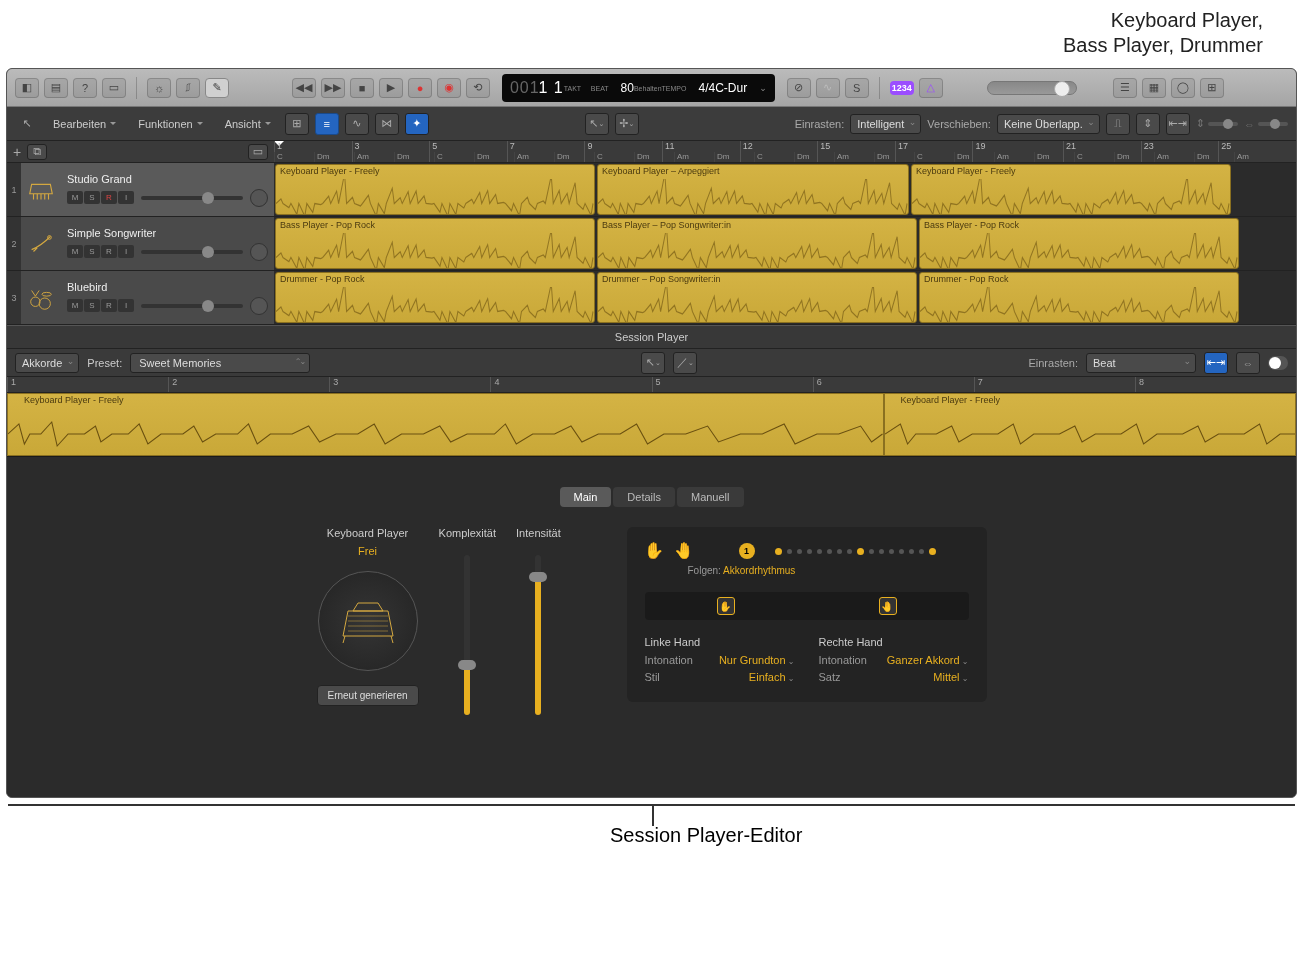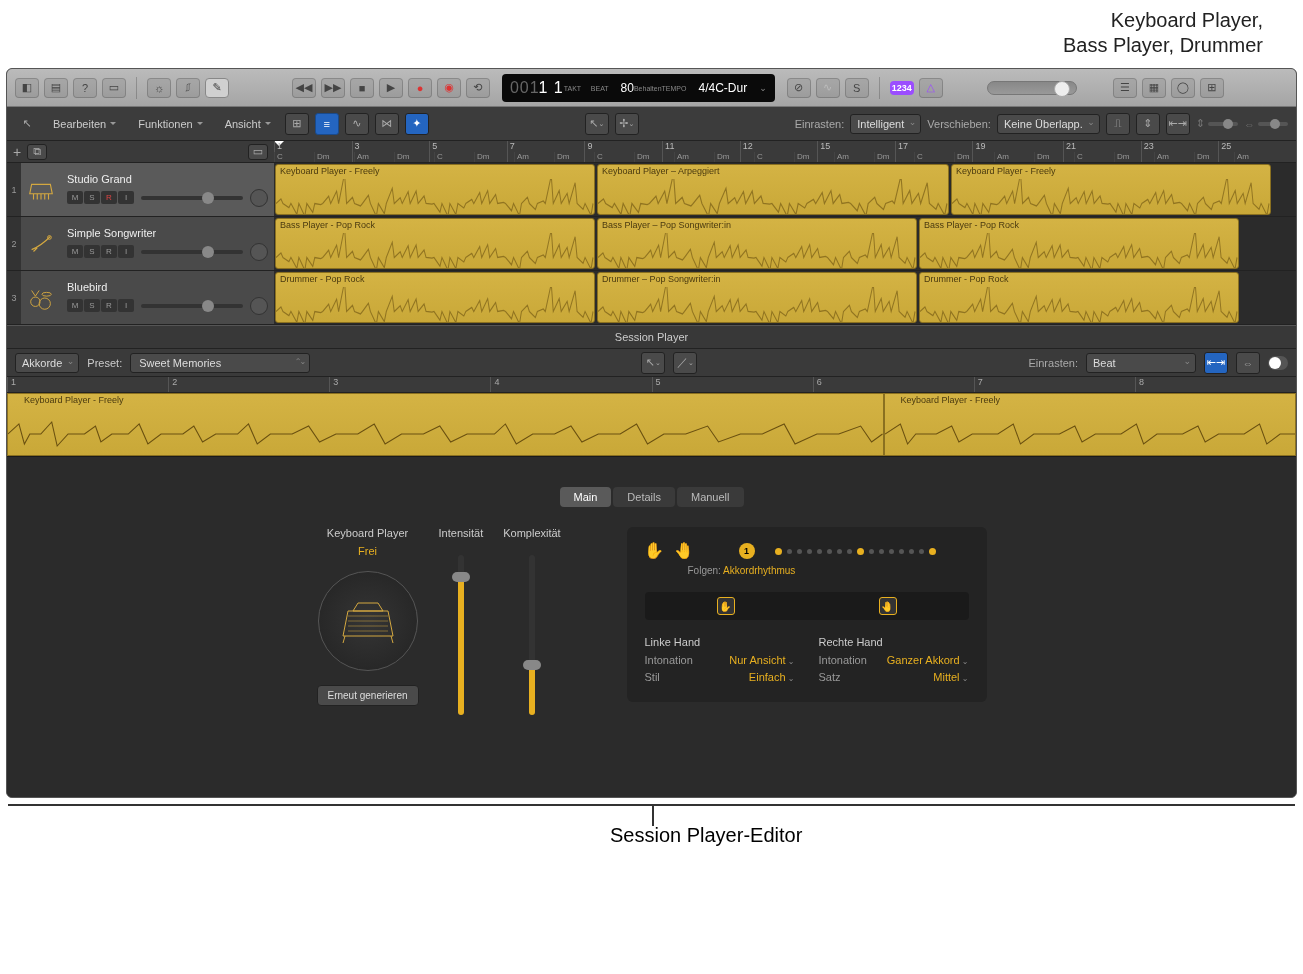--- a/index.html
+++ b/index.html
@@ -362,21 +362,21 @@
           </div>
         </div>
       <div class="track-lanes" id="track-lanes">
           <div class="track-lane">
             <div class="region" style="width: 320px;">
               <div class="region-label">Keyboard Player - Freely</div>
               <svg class="wave-line region-wave" viewBox="0 0 320 38" preserveAspectRatio="none">
                 <path d="M0 19 L5 15.492167723103801 L7 19 L13 22.190983623493523 L15 19 L21 27.457468311429345 L23 19 L29 28.927664058359067 L31 19 L37 25.941646682522418 L39 19 L45 19.839744556917434 L47 19 L53 13.360907767497316 L55 19 L61 9.413280400480055 L63 19 L69 -4.2311729839635674 L71 19 L77 14.267954029544352 L79 19 L85 20.891146203508985 L87 19 L93 12.665462903887128 L95 19 L101 28.99899673897293 L103 19 L109 26.84429847627822 L111 19 L117 7.1685437391296745 L119 19 L125 14.519398583973908 L127 19 L133 9.881453113921129 L135 19 L141 9.336533763148832 L143 19 L149 13.1292375232036 L151 19 L157 19.557140121168025 L159 19 L165 25.734960211850368 L167 19 L173 28.889670545702526 L175 19 L181 27.605221838059105 L183 19 L189 22.458162323517207 L191 19 L197 15.758843562880209 L199 19 L205 10.514376997395042 L207 19 L213 9.078837119675388 L215 19 L221 12.096592192360553 L223 19 L229 18.21306779823185 L231 19 L237 24.682772278854813 L239 19 L245 28.601660751415483 L247 19 L253 14.210668632803221 L255 19 L261 23.685299868318115 L263 19 L269 17.056848784108936 L271 19 L277 -2.6993834279797255 L279 19 L285 9.000393071274411 L287 19 L293 11.188675563111133 L295 19 L301 2.883213530277054 L303 19 L309 23.527909720870305 L311 19 L317 28.140171030686673 L319 19"></path>
               </svg>
             </div>
-            <div class="region" style="width: 352px;">
+            <div class="region" style="width: 312px;">
               <div class="region-label">Keyboard Player – Arpeggiert</div>
               <svg class="wave-line region-wave" viewBox="0 0 320 38" preserveAspectRatio="none">
                 <path d="M0 19 L5 15.492167723103801 L7 19 L13 22.190983623493523 L15 19 L21 27.457468311429345 L23 19 L29 28.927664058359067 L31 19 L37 25.941646682522418 L39 19 L45 19.839744556917434 L47 19 L53 13.360907767497316 L55 19 L61 9.413280400480055 L63 19 L69 -4.2311729839635674 L71 19 L77 14.267954029544352 L79 19 L85 20.891146203508985 L87 19 L93 12.665462903887128 L95 19 L101 28.99899673897293 L103 19 L109 26.84429847627822 L111 19 L117 7.1685437391296745 L119 19 L125 14.519398583973908 L127 19 L133 9.881453113921129 L135 19 L141 9.336533763148832 L143 19 L149 13.1292375232036 L151 19 L157 19.557140121168025 L159 19 L165 25.734960211850368 L167 19 L173 28.889670545702526 L175 19 L181 27.605221838059105 L183 19 L189 22.458162323517207 L191 19 L197 15.758843562880209 L199 19 L205 10.514376997395042 L207 19 L213 9.078837119675388 L215 19 L221 12.096592192360553 L223 19 L229 18.21306779823185 L231 19 L237 24.682772278854813 L239 19 L245 28.601660751415483 L247 19 L253 14.210668632803221 L255 19 L261 23.685299868318115 L263 19 L269 17.056848784108936 L271 19 L277 -2.6993834279797255 L279 19 L285 9.000393071274411 L287 19 L293 11.188675563111133 L295 19 L301 2.883213530277054 L303 19 L309 23.527909720870305 L311 19 L317 28.140171030686673 L319 19"></path>
               </svg>
             </div>
             <div class="region" style="width: 320px;">
               <div class="region-label">Keyboard Player - Freely</div>
               <svg class="wave-line region-wave" viewBox="0 0 320 38" preserveAspectRatio="none">
                 <path d="M0 19 L5 15.492167723103801 L7 19 L13 22.190983623493523 L15 19 L21 27.457468311429345 L23 19 L29 28.927664058359067 L31 19 L37 25.941646682522418 L39 19 L45 19.839744556917434 L47 19 L53 13.360907767497316 L55 19 L61 9.413280400480055 L63 19 L69 -4.2311729839635674 L71 19 L77 14.267954029544352 L79 19 L85 20.891146203508985 L87 19 L93 12.665462903887128 L95 19 L101 28.99899673897293 L103 19 L109 26.84429847627822 L111 19 L117 7.1685437391296745 L119 19 L125 14.519398583973908 L127 19 L133 9.881453113921129 L135 19 L141 9.336533763148832 L143 19 L149 13.1292375232036 L151 19 L157 19.557140121168025 L159 19 L165 25.734960211850368 L167 19 L173 28.889670545702526 L175 19 L181 27.605221838059105 L183 19 L189 22.458162323517207 L191 19 L197 15.758843562880209 L199 19 L205 10.514376997395042 L207 19 L213 9.078837119675388 L215 19 L221 12.096592192360553 L223 19 L229 18.21306779823185 L231 19 L237 24.682772278854813 L239 19 L245 28.601660751415483 L247 19 L253 14.210668632803221 L255 19 L261 23.685299868318115 L263 19 L269 17.056848784108936 L271 19 L277 -2.6993834279797255 L279 19 L285 9.000393071274411 L287 19 L293 11.188675563111133 L295 19 L301 2.883213530277054 L303 19 L309 23.527909720870305 L311 19 L317 28.140171030686673 L319 19"></path>
               </svg>
@@ -485,31 +485,31 @@
           <div class="player-sub">Frei</div>
           <div class="player-circle">
             <svg width="70" height="60" viewBox="0 0 70 60">
                 <path d="M10 45 L60 45 L55 20 L15 20 Z M12 45 L10 52 M58 45 L60 52 M20 20 L50 20 L45 12 L25 12 Z" stroke="#d4a840" fill="none" stroke-width="1"></path>
                 <path d="M15 25 L55 25 M15 30 L55 30 M15 35 L55 35 M15 40 L55 40" stroke="#d4a840" stroke-width="0.5"></path>
               </svg>
           </div>
           <button class="regen-btn">Erneut generieren</button>
         </div>
         <div class="vslider-col">
+          <div class="vslider-label">Komplexität</div>
+          <div class="vslider">
+            <div class="vslider-fill" style="height:30%"></div>
+            <div class="vslider-thumb" style="bottom:28%"></div>
+          </div>
+        </div>
+        <div class="vslider-col">
           <div class="vslider-label">Intensität</div>
           <div class="vslider">
             <div class="vslider-fill" style="height:85%"></div>
             <div class="vslider-thumb" style="bottom:83%"></div>
-          </div>
-        </div>
-        <div class="vslider-col">
-          <div class="vslider-label">Komplexität</div>
-          <div class="vslider">
-            <div class="vslider-fill" style="height:30%"></div>
-            <div class="vslider-thumb" style="bottom:28%"></div>
           </div>
         </div>
       </div>
 
       <div class="panel-mid">
         <div class="hands-row">
           <span class="hand-icon">✋</span>
           <span class="hand-icon">🤚</span>
           <div style="flex:0 0 24px"></div>
           <div class="num-badge">1</div>
@@ -535,21 +535,21 @@
         <div class="follow-row"><span>Folgen:</span> <span class="val">Akkordrhythmus</span></div>
         <div class="strip-row">
           <div class="strip-icon">✋</div>
           <div class="strip-icon">🤚</div>
         </div>
         <div class="hand-grid">
           <div>
             <div class="hand-col-title">Linke Hand</div>
             <div class="param-row">
                 <span class="param-label">Intonation</span>
-                <span class="param-val">Nur Ansicht</span>
+                <span class="param-val">Nur Grundton</span>
               </div>
             <div class="param-row">
                 <span class="param-label">Stil</span>
                 <span class="param-val">Einfach</span>
               </div>
           </div>
           <div>
             <div class="hand-col-title">Rechte Hand</div>
             <div class="param-row">
                 <span class="param-label">Intonation</span>

